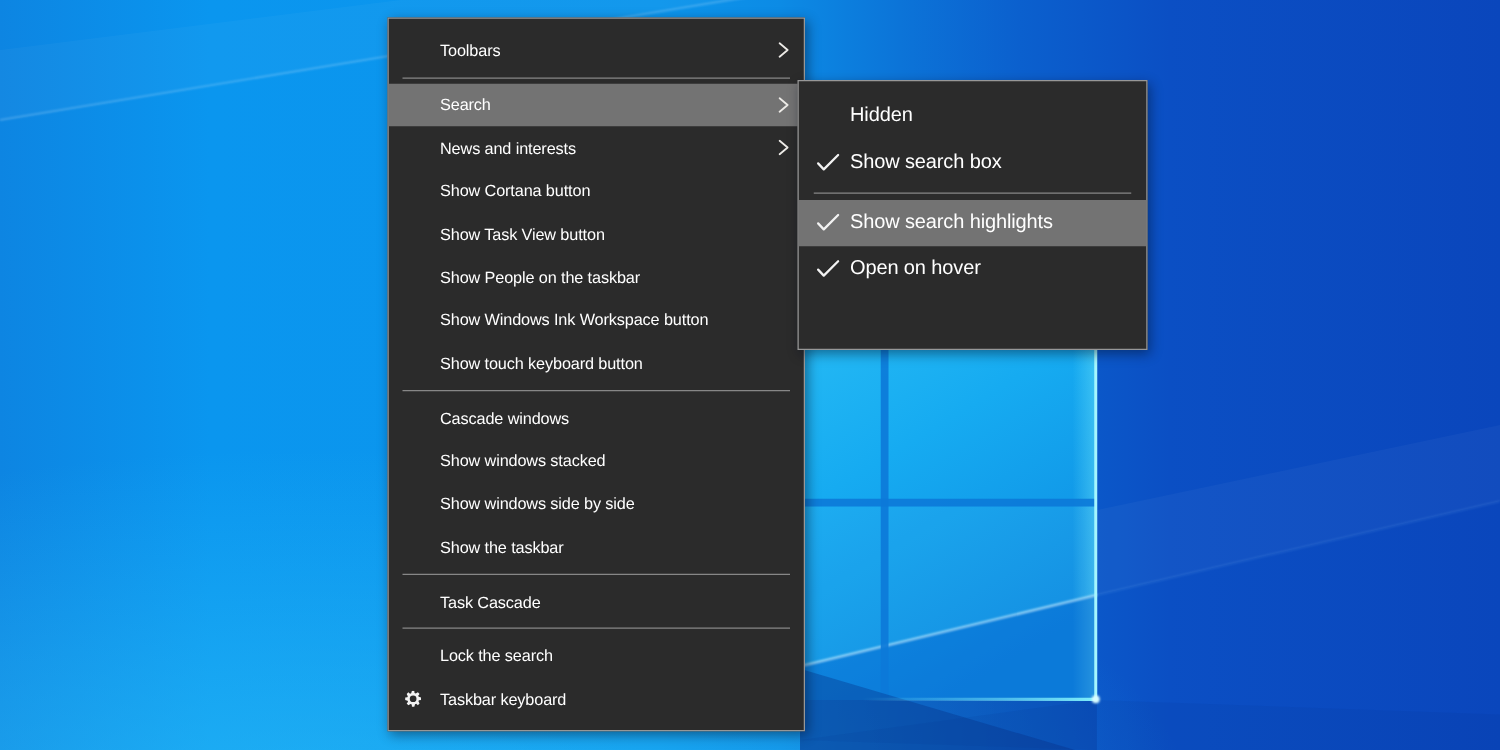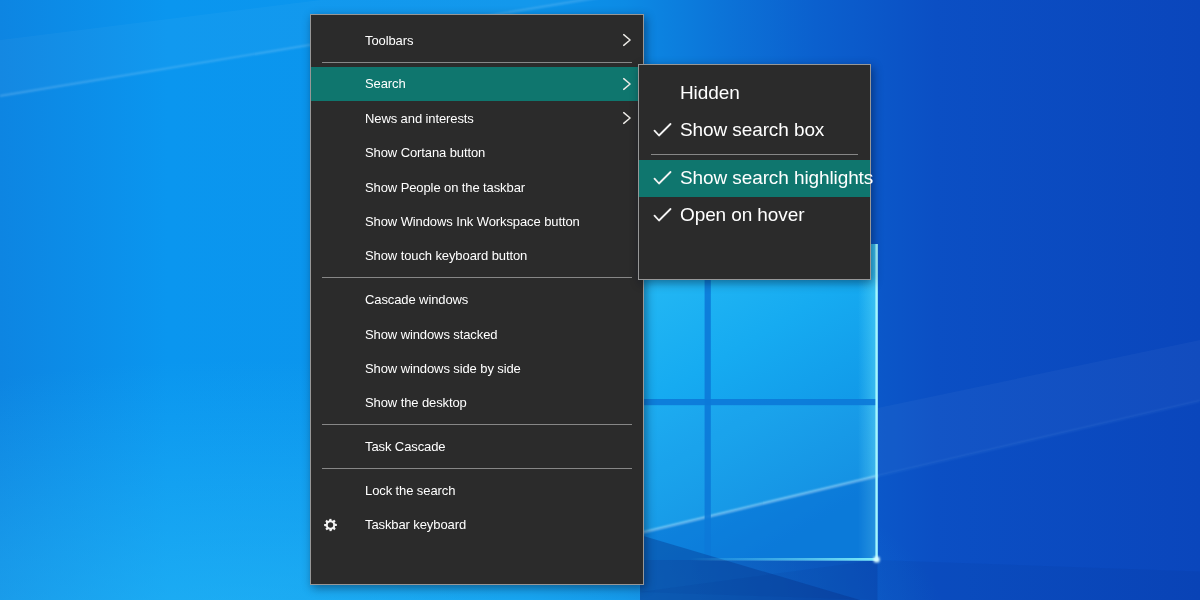--- a/index.html
+++ b/index.html
@@ -5,26 +5,26 @@
   * { margin:0; padding:0; box-sizing:border-box; }
   html,body { width:1200px; height:600px; overflow:hidden; }
   body { position:relative; font-family:"Liberation Sans","DejaVu Sans",sans-serif;
          -webkit-font-smoothing:antialiased; }
   .wallpaper { position:absolute; left:0; top:0; width:1200px; height:600px; z-index:0; }
   .wallpaper svg { display:block; width:1200px; height:600px; }
 
   .menu { position:absolute; background:#2b2b2b; border:1px solid #979797; will-change:transform;
           box-shadow:2px 3px 9px rgba(0,10,30,0.45); color:#ffffff; }
   .menu.main { left:310px; top:14px; width:334px; height:571px; padding:8px 0 7px; font-size:13px; z-index:1; }
-  .menu.sub  { left:638px; top:64px; width:233px; height:216px; padding:9.5px 0 6px; font-size:19px; z-index:2; }
+  .menu.sub  { left:638px; top:64px; width:280px; height:216px; padding:9.5px 0 6px; font-size:16px; z-index:2; }
 
   .mi { position:relative; display:flex; align-items:center; }
-  .main .mi { height:34.4px; padding-left:54px; }
+  .main .mi { height:34.4px; padding-left:41px; }
   .sub  .mi { height:37px;   padding-left:41px; }
-  .mi.hl { background:#0f766e; }
+  .mi.hl { background:#737373; }
   .lbl { white-space:nowrap; letter-spacing:-0.1px; }
 
   .sep { height:1px; background:#878787; }
   .main .sep { margin:4.2px 11px; }
   .sub  .sep { margin:5.1px 12px; }
 
   .chev  { position:absolute; right:11px; top:50%; transform:translateY(-50%); }
   .check { position:absolute; left:14px;    top:50%; transform:translateY(-50%); }
   .gear  { position:absolute; left:12.5px;  top:50%; transform:translateY(-50%); }
 </style>
@@ -129,40 +129,43 @@
   <div class="mi">
       <span class="lbl">News and interests</span>
       <svg class="chev" width="10" height="13" viewBox="0 0 10 13">
         <path d="M1.7 1.1 L8.1 6.5 L1.7 11.9" fill="none" stroke="#eceae6" stroke-width="1.45" stroke-linecap="round" stroke-linejoin="round"></path>
       </svg>
     </div>
   <div class="mi">
       <span class="lbl">Show Cortana button</span>
     </div>
   <div class="mi">
+      <span class="lbl">Show Task View button</span>
+    </div>
+  <div class="mi">
       <span class="lbl">Show People on the taskbar</span>
     </div>
   <div class="mi">
       <span class="lbl">Show Windows Ink Workspace button</span>
     </div>
   <div class="mi">
       <span class="lbl">Show touch keyboard button</span>
     </div>
   <div class="sep"></div>
   <div class="mi">
       <span class="lbl">Cascade windows</span>
     </div>
   <div class="mi">
       <span class="lbl">Show windows stacked</span>
     </div>
   <div class="mi">
       <span class="lbl">Show windows side by side</span>
     </div>
   <div class="mi">
-      <span class="lbl">Show the desktop</span>
+      <span class="lbl">Show the taskbar</span>
     </div>
   <div class="sep"></div>
   <div class="mi">
       <span class="lbl">Task Cascade</span>
     </div>
   <div class="sep"></div>
   <div class="mi">
       <span class="lbl">Lock the search</span>
     </div>
   <div class="mi">

